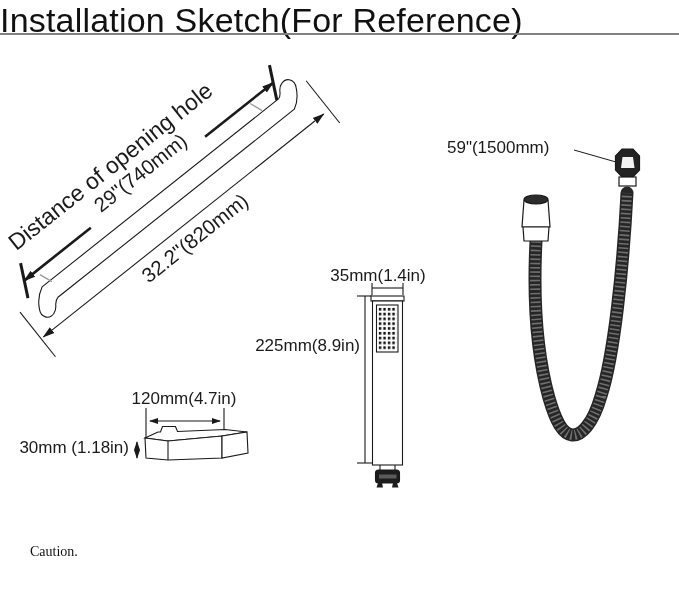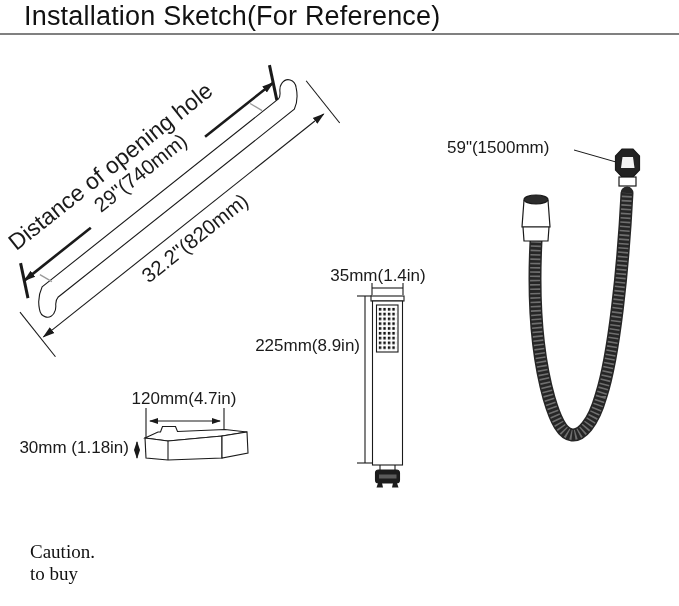--- a/index.html
+++ b/index.html
@@ -1,23 +1,23 @@
 <!DOCTYPE html>
 <html><head>
 <meta charset="utf-8">
 <style>
   html,body{margin:0;padding:0;background:#ffffff;}
   .page{position:relative;width:679px;height:606px;background:#fff;overflow:hidden;
         font-family:"Liberation Sans", sans-serif;color:#1a1a1a;}
-  .title{position:absolute;left:24px;top:1px;font-size:27px;letter-spacing:.2px;
+  .title{position:absolute;left:0;top:1px;font-size:34px;letter-spacing:.2px;
          font-family:"Liberation Sans", sans-serif;color:#111;}
   .title-rule{position:absolute;left:0;top:33px;width:679px;height:2px;background:#808080;}
   svg.sketch{position:absolute;left:0;top:0;}
   .caution{position:absolute;left:30px;top:541px;width:630px;
-           font-family:"Liberation Serif", serif;font-size:19px;line-height:22px;color:#111;}
+           font-family:"Liberation Serif", serif;font-size:14px;line-height:22px;color:#111;}
   svg text{font-family:"Liberation Sans", sans-serif;fill:#1a1a1a;}
 </style>
 </head>
 <body>
 
 <div class="page">
 
   <div class="title">Installation Sketch(For Reference)</div>
   <div class="title-rule"></div>
 
@@ -122,16 +122,15 @@
         <polygon points="145,438 158,432 160.5,432 162.5,426.5 175.5,426.5 177.5,431.5 225,429.5 247,432 222,436 168,441"></polygon>
         <polygon points="145,438 168,441 222,436 222,458 168,460 146,458"></polygon>
         <polygon points="222,436 247,432 248,453 222,458"></polygon>
         <line x1="168" y1="441" x2="168" y2="460"></line>
       </g>
     </g>
   </svg>
 
   <div class="caution">
     <div>Caution.</div>
-    <div>to buy</div>
   </div>
 
 </div>
 
 </body></html>

